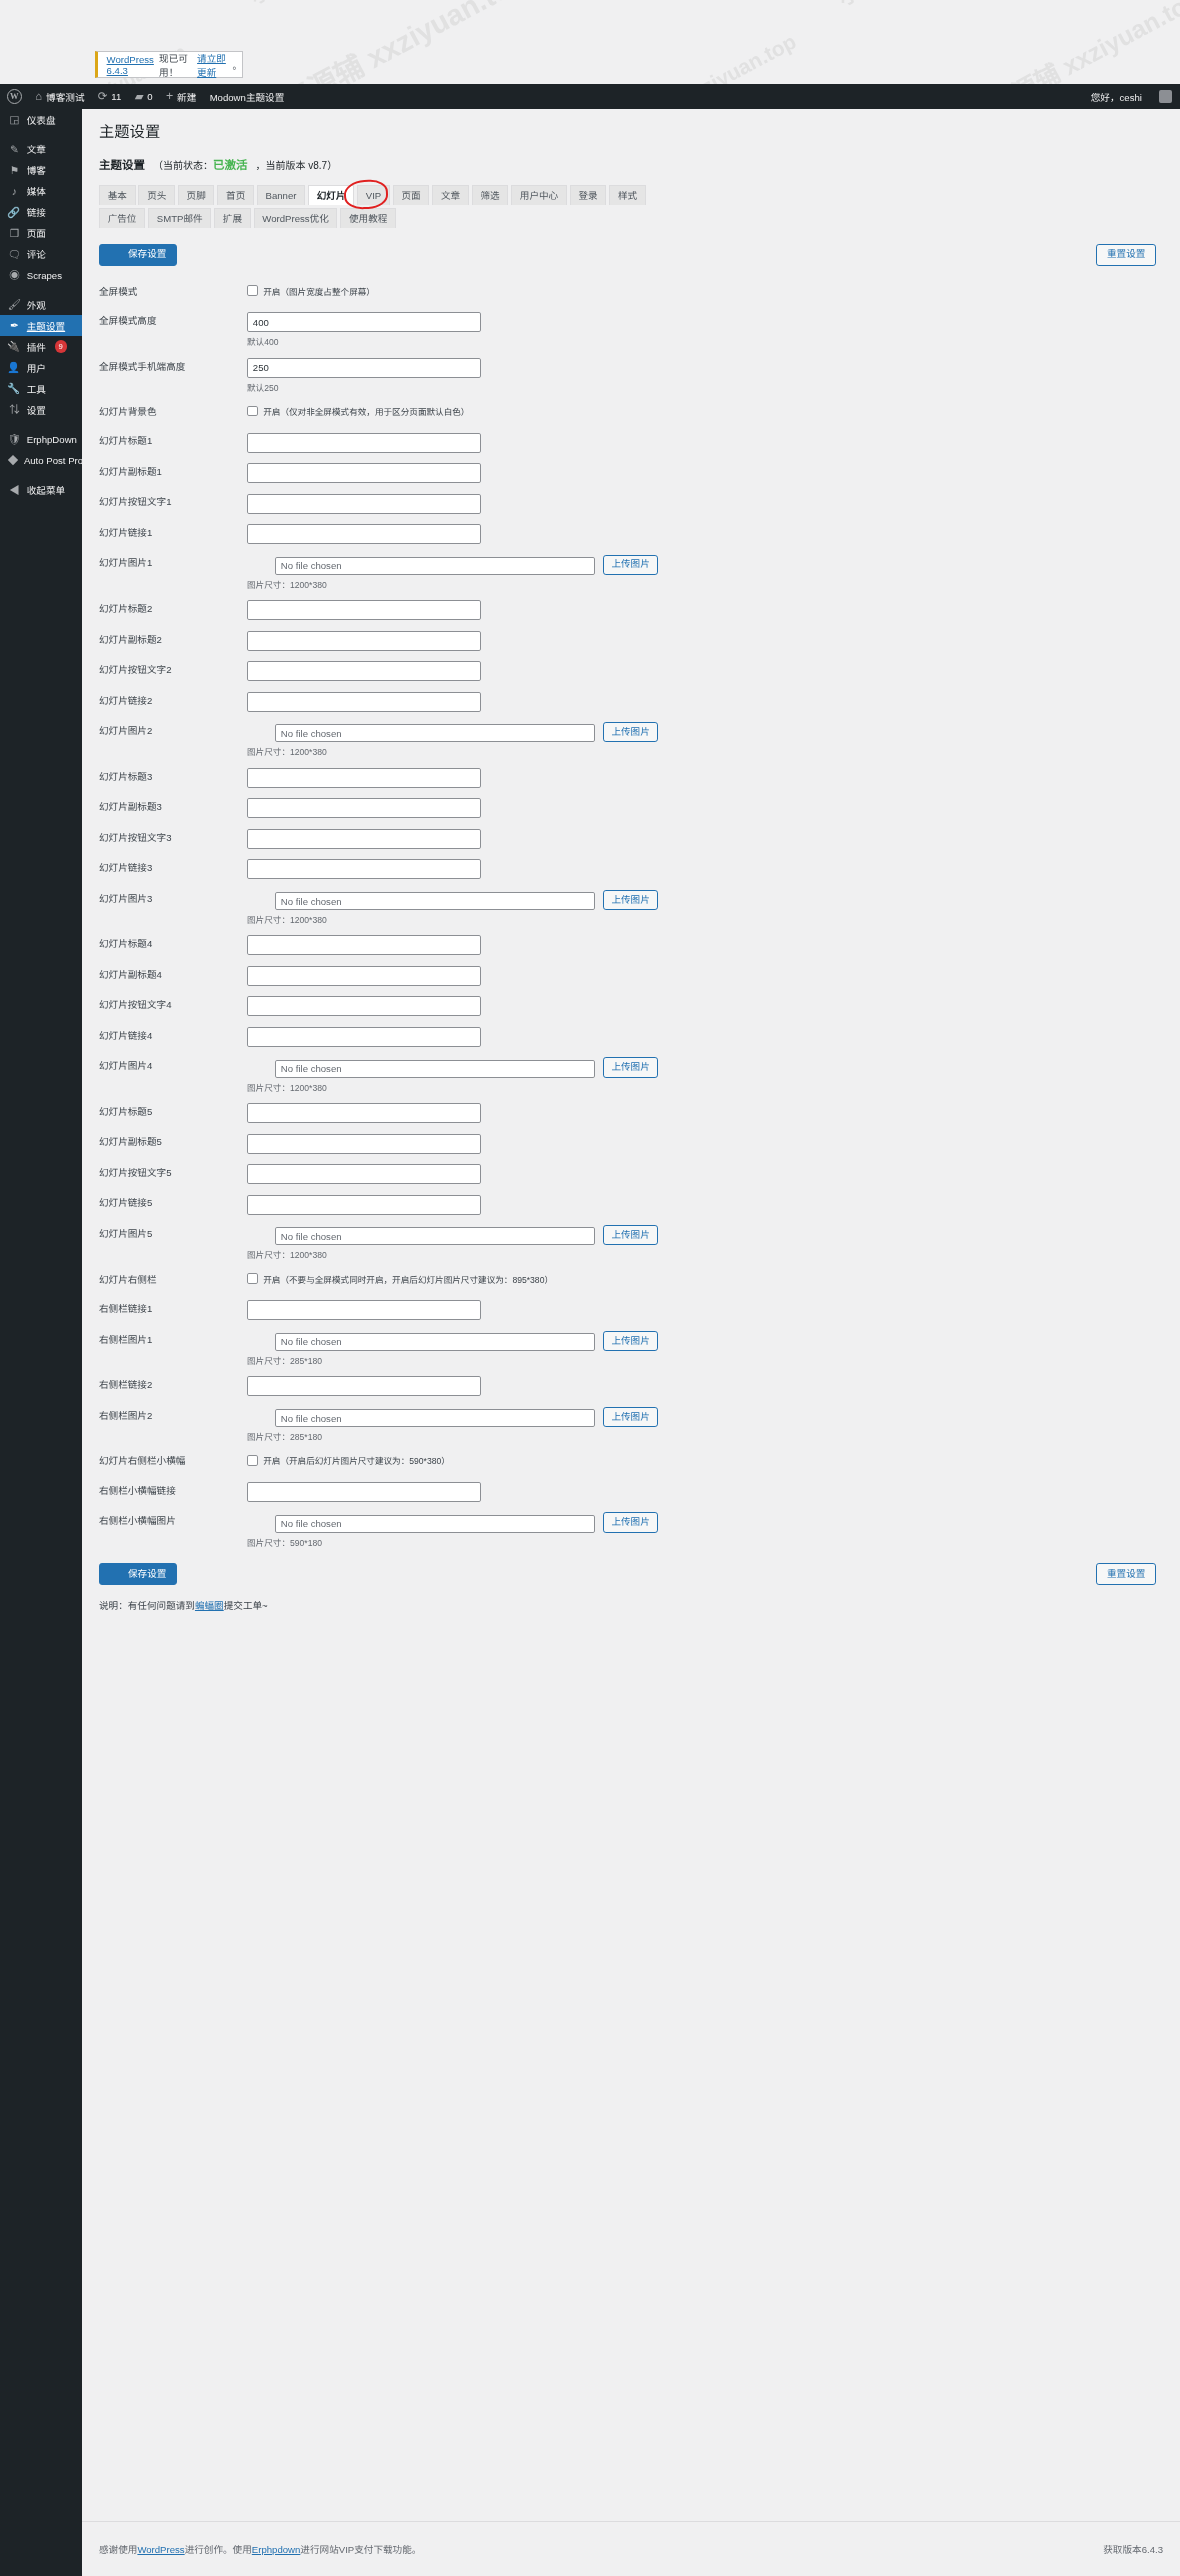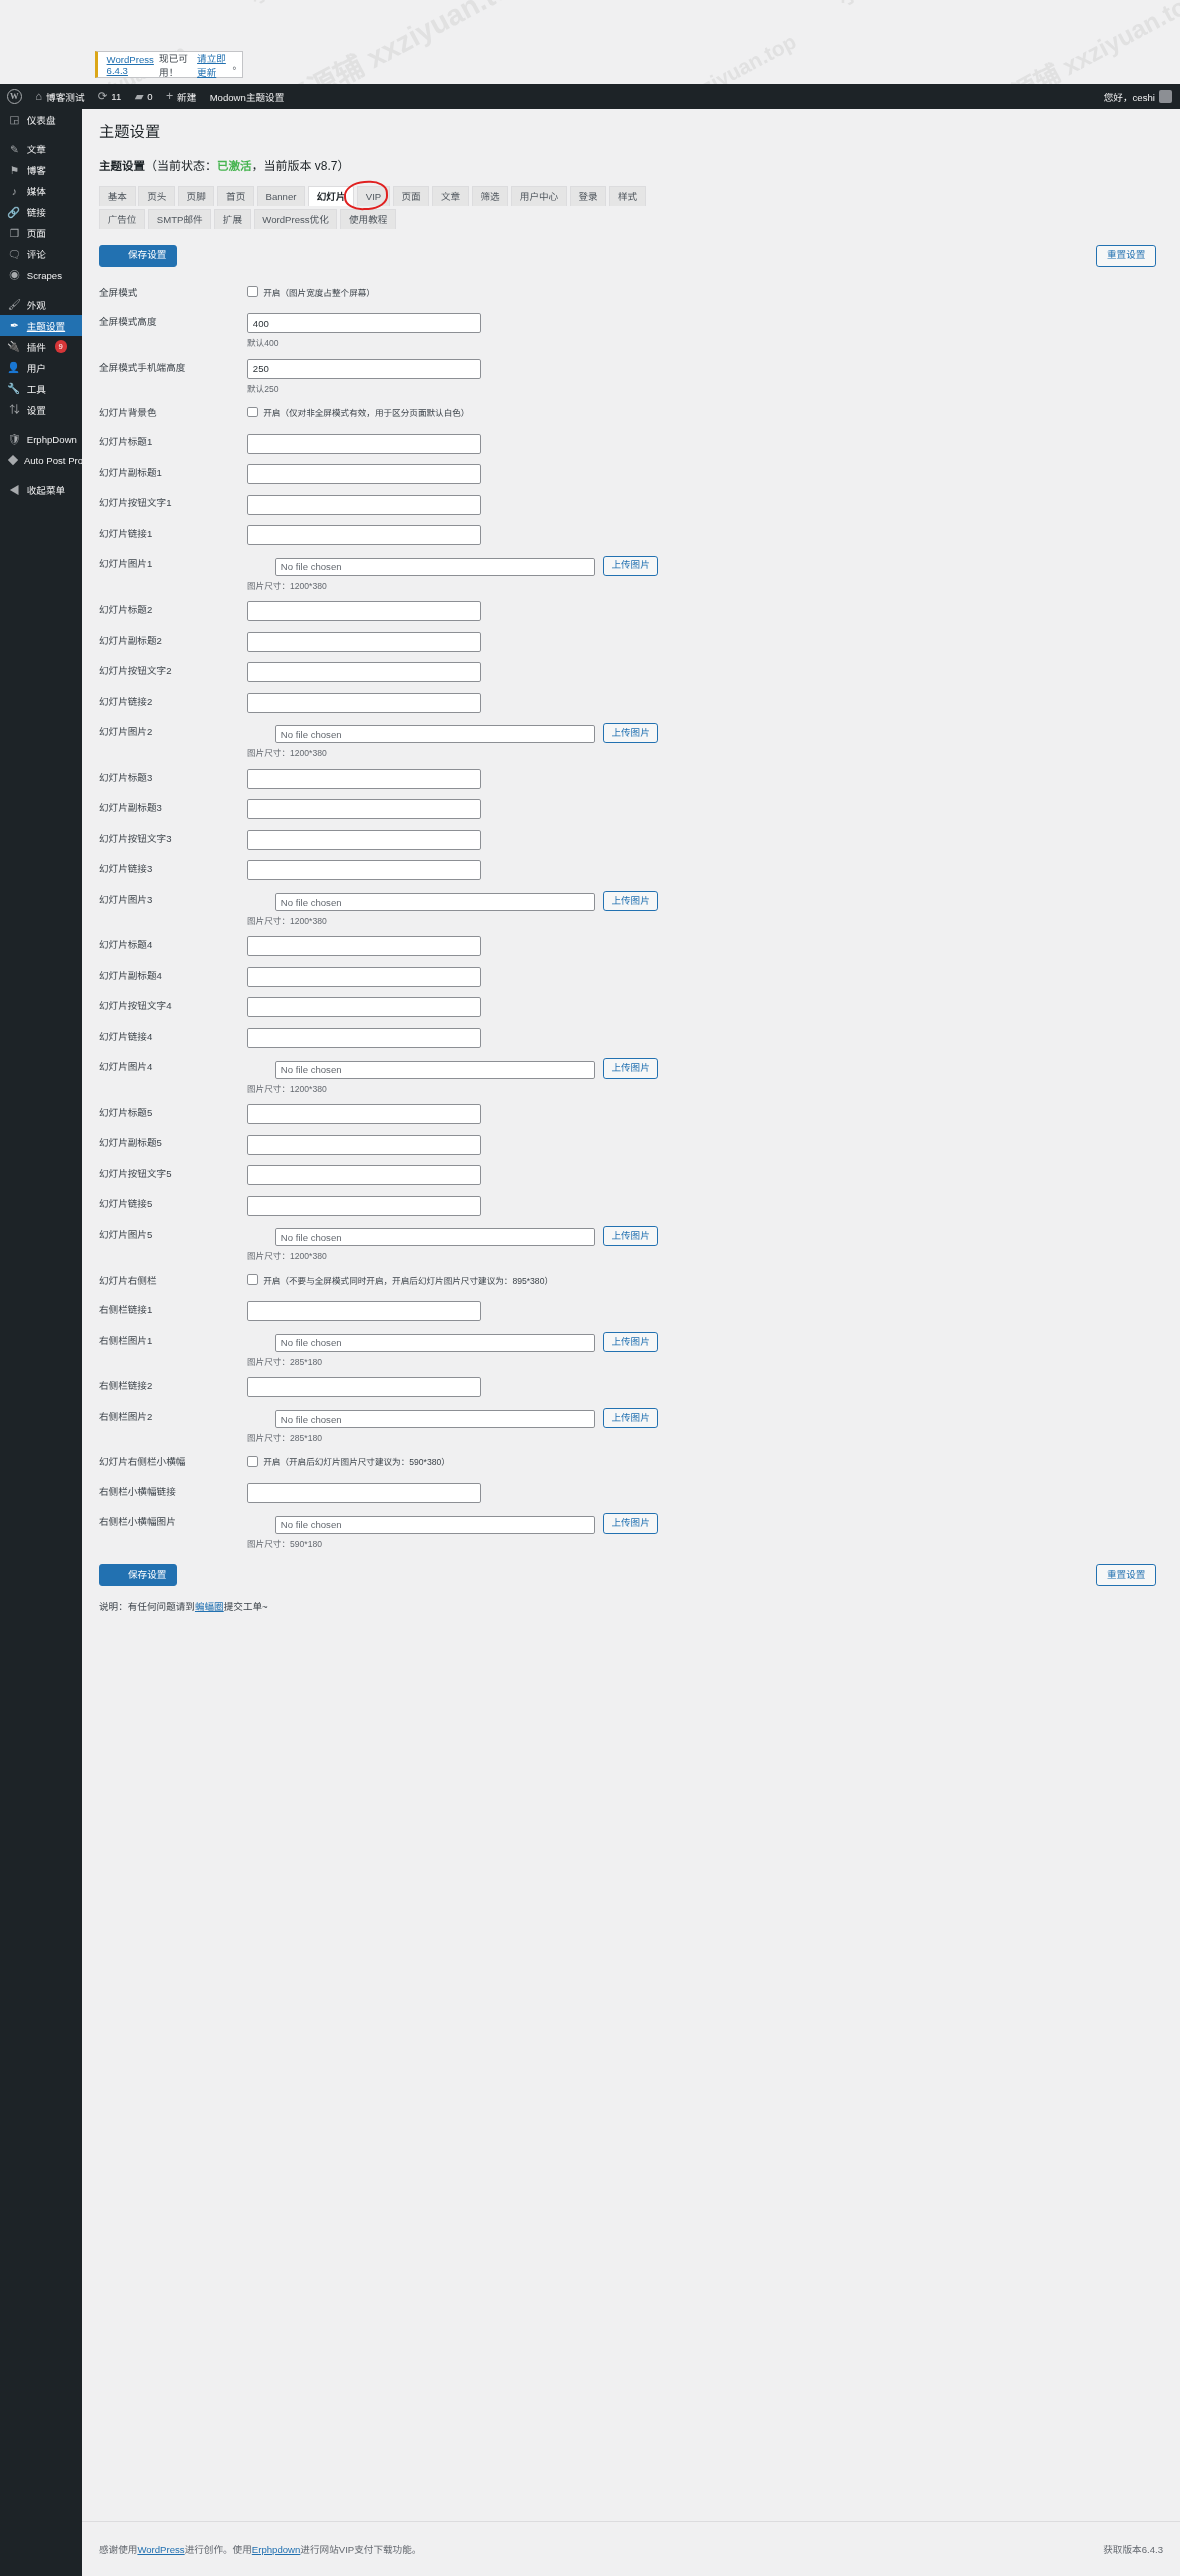--- a/index.html
+++ b/index.html
@@ -42,21 +42,21 @@
   
   .adminbar {
     position:absolute; top:84px; left:0; width:1180px; height:25px;
     background:#1d2327; color:#f0f0f1;
     display:flex; align-items:center;
     font-size:9.6px;
     z-index:20;
   }
   .ab-item { display:flex; align-items:center; gap:3.8px; padding:0 6.7px; height:25px; color:#f0f0f1; }
   .ab-item .gly { color:#a7aaad; font-size:11.5px; line-height:1; }
-  .ab-right { margin-left:auto; display:flex; align-items:center; padding-right:7.7px; gap:4px; }
+  .ab-right { margin-left:auto; display:flex; align-items:center; padding-right:7.7px; gap:17px; }
   .ab-avatar { width:13.4px; height:13.4px; background:#8c8f94; border-radius:1.9px; display:inline-block; }
   .wp-logo { width:15.3px; height:15.3px; border:1.4px solid #a7aaad; border-radius:50%;
              display:flex; align-items:center; justify-content:center; font-size:8.6px;
              font-family:"Liberation Serif", serif; color:#a7aaad; font-weight:bold; }
 
   
   .sidebar {
     position:absolute; top:109px; left:0; width:82px; height:2467px;
     background:#1d2327; z-index:18;
   }
@@ -79,21 +79,21 @@
 
   
   .content {
     position:absolute; top:109px; left:82px; width:1098px; height:2467px;
     background:#f0f0f1; z-index:10;
   }
   .page-title { font-size:15.3px; font-weight:normal; color:#1d2327; margin:9.6px 0 0 17px; }
 
   .panel { margin:15.3px 0 0 17px; width:1057px; }
   .panel-heading { font-size:11.5px; font-weight:bold; color:#1d2327; margin-bottom:13.4px; }
-  .panel-heading .meta { font-weight:normal; font-size:12px; }
+  .panel-heading .meta { font-weight:normal; font-size:10px;margin-left:8px; }
   .panel-heading .act { color:#46b450; font-weight:bold; }
 
   
   .tabs { display:flex; flex-wrap:wrap; gap:2.9px; width:574px; position:relative; }
   .tab {
     background:#e5e5e5; border:1px solid #dcdcde; border-bottom:none;
     padding:3.8px 7.7px; font-size:9.6px; color:#50575e;
     line-height:1.2; white-space:nowrap;
   }
   .tab.active { background:#fff; color:#1d2327; font-weight:bold; }

